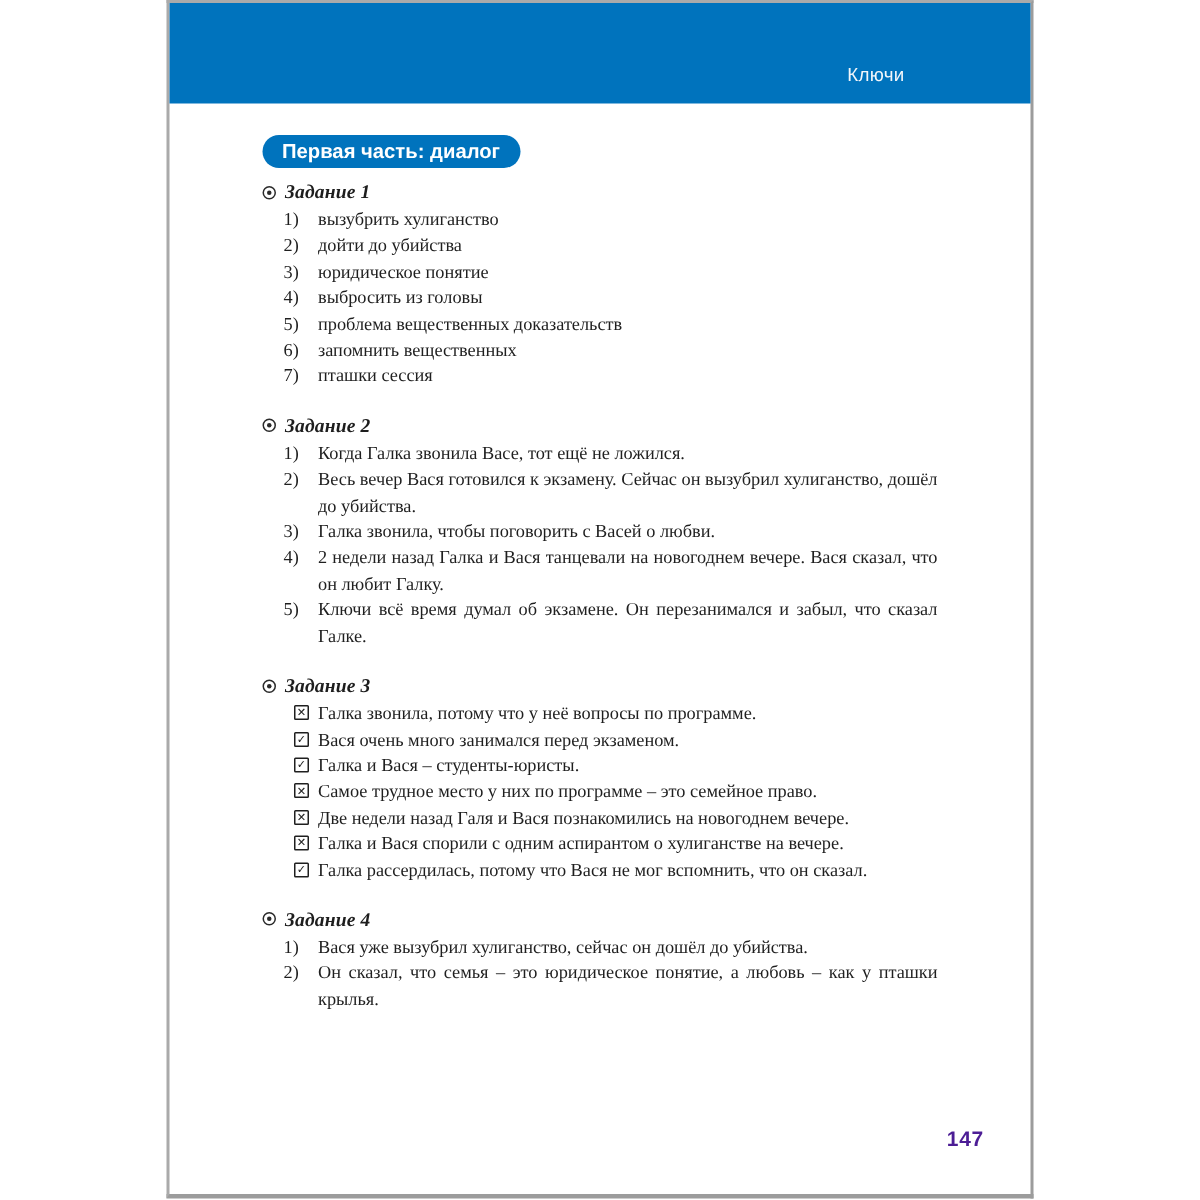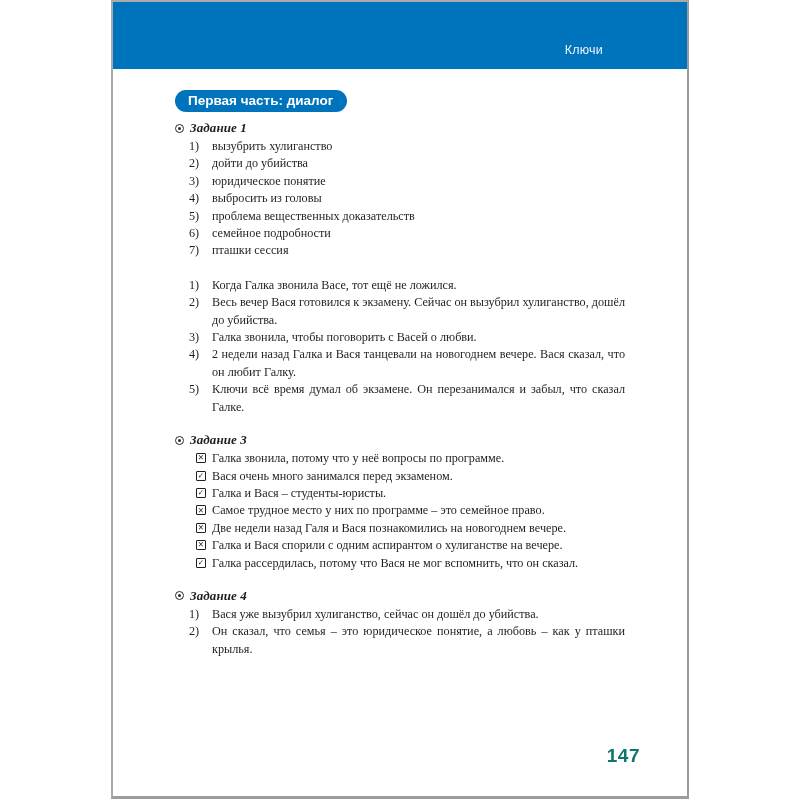--- a/index.html
+++ b/index.html
@@ -65,23 +65,23 @@
   .item-marker{color:#1f1f1f;}
   .item-text{text-align:justify;}
   .checkbox{
     width:10px;height:10px;border:1.1px solid #1f1f1f;border-radius:1px;
     display:inline-flex;align-items:center;justify-content:center;
     margin-top:3px;box-sizing:border-box;
     font-family:"DejaVu Sans",sans-serif;font-size:7.5px;line-height:1;
     color:#1f1f1f;
   }
   .page-number{
-    position:absolute;right:47px;bottom:29px;
+    position:absolute;right:31px;bottom:29px;
     font-family:"Liberation Sans",sans-serif;font-weight:bold;
-    font-size:19px;color:#0f766e;letter-spacing:0.5px;
+    font-size:14px;color:#4c1d95;letter-spacing:0.5px;
   }
 </style>
 </head>
 <body style="--accent: #0073bd;">
 
 <div class="page">
   <div class="header-bar">
     <span class="header-label">Ключи</span>
   </div>
 
@@ -115,29 +115,35 @@
             <div class="row">
               <span class="item-marker">4)</span>
               <span class="item-text">выбросить из головы</span>
             </div>
             <div class="row">
               <span class="item-marker">5)</span>
               <span class="item-text">проблема вещественных доказательств</span>
             </div>
             <div class="row">
               <span class="item-marker">6)</span>
-              <span class="item-text">семейное подробности</span>
+              <span class="item-text">запомнить вещественных</span>
             </div>
             <div class="row">
               <span class="item-marker">7)</span>
               <span class="item-text">пташки сессия</span>
             </div>
           </div>
         </div>
         <div class="section">
+          <div class="sec-header">
+            <span class="circ">
+              <span class="dot"></span>
+            </span>
+            <span class="sec-title">Задание 2</span>
+          </div>
           <div class="rows">
             <div class="row">
               <span class="item-marker">1)</span>
               <span class="item-text">Когда Галка звонила Васе, тот ещё не ложился.</span>
             </div>
             <div class="row">
               <span class="item-marker">2)</span>
               <span class="item-text">Весь вечер Вася готовился к экзамену. Сейчас он вызубрил хулиганство, дошёл до убийства.</span>
             </div>
             <div class="row">

